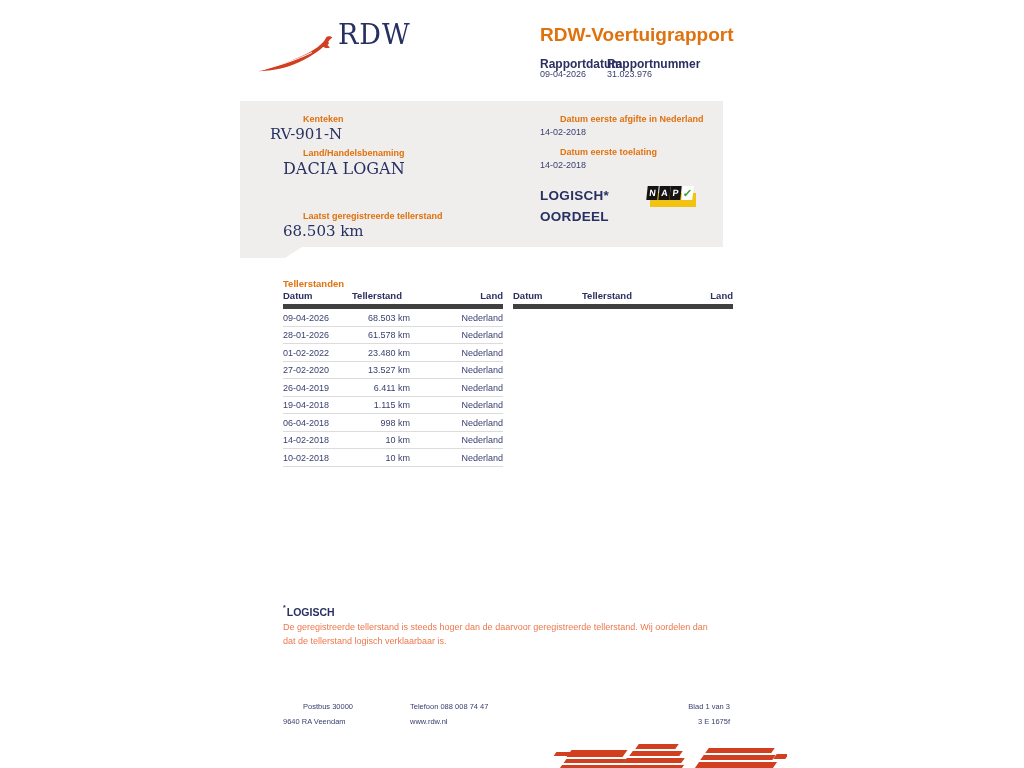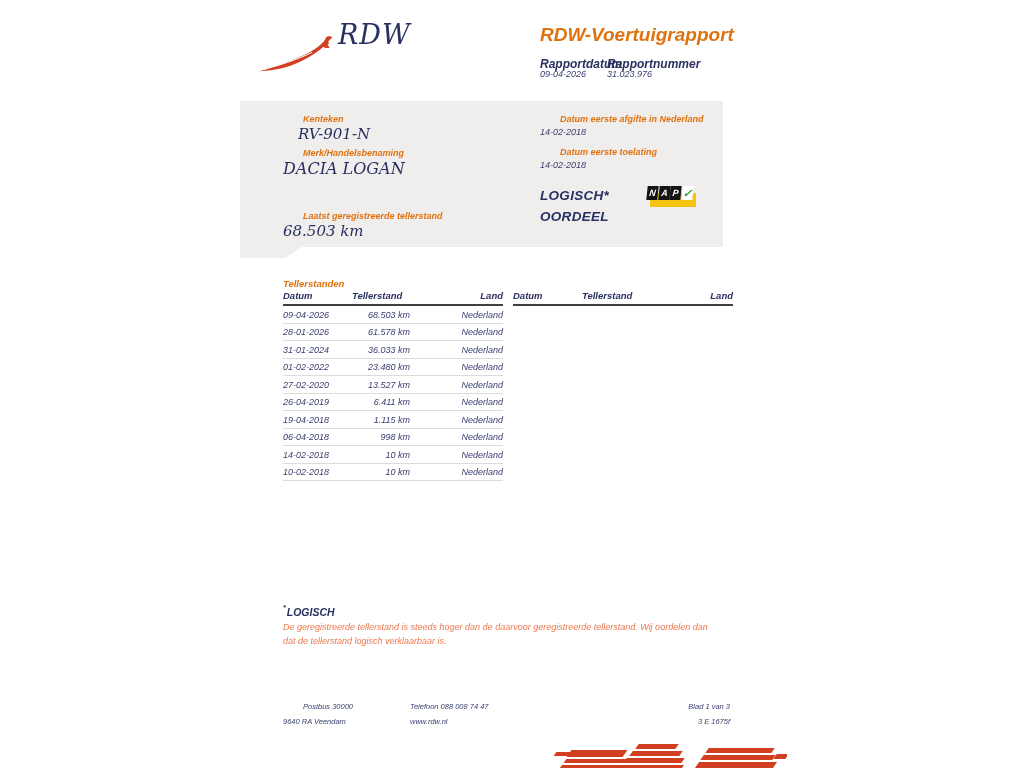--- a/index.html
+++ b/index.html
@@ -1,39 +1,39 @@
 <!DOCTYPE html>
 <html><head>
 <meta charset="utf-8">
 <style>
   * { margin:0; padding:0; box-sizing:border-box; }
   html,body { width:1024px; height:768px; background:#fff; overflow:hidden; }
   body { font-family:"Liberation Sans", sans-serif; color:#2b3060; position:relative; }
 
-  .abs { position:absolute;font-style:italic; }
+  .abs { position:absolute; }
 
   
   .bird-logo { left:256px; top:28px; width:78px; height:48px; }
   .wordmark { left:338px; top:19px; font-family:"DejaVu Serif", serif; font-size:27px;
               letter-spacing:1px; color:#273061; }
   .report-title { left:540px; top:24px; font-size:19px; font-weight:bold; color:#e0720e; }
   .meta-label { font-size:12px; font-weight:bold; color:#2b3060; }
   .meta-value { font-size:9px; color:#3a4070; }
   .meta-date-label { left:540px; top:57px; }
   .meta-date-value { left:540px; top:69px; }
   .meta-num-label  { left:607px; top:57px; }
   .meta-num-value  { left:607px; top:69px; }
 
   
   .vehicle-panel { left:240px; top:101px; width:483px; height:157px; background:#efeeed;
      clip-path: polygon(0 0, 483px 0, 483px 146px, 62px 146px, 45px 157px, 0 157px); }
   .field-label { font-size:9px; font-weight:bold; color:#e0720e;margin-left:20px; }
   .big-value { font-family:"DejaVu Serif", serif; color:#273061; }
   .p-kenteken-label { left:43px; top:13px; }
-  .p-kenteken       { left:58px; top:24px; font-size:15px; }
+  .p-kenteken       { left:30px; top:24px; font-size:15px; }
   .p-merk-label     { left:43px; top:47px; }
   .p-merk           { left:43px; top:58px; font-size:16px; }
   .p-odo-label      { left:43px; top:110px; }
   .p-odo            { left:43px; top:121px; font-size:15px; }
   .p-issue-label    { left:300px; top:13px; }
   .p-issue          { left:300px; top:26px; font-size:9px; }
   .p-toel-label     { left:300px; top:46px; }
   .p-toel           { left:300px; top:59px; font-size:9px; }
   .verdict { left:300px; top:85px; font-size:13.5px; font-weight:bold; color:#273061;
              line-height:1.55; letter-spacing:.3px; }
@@ -46,21 +46,21 @@
               transform:skewX(-6deg); }
   .nap-tile.t0 { left:0; }  .nap-tile.t1 { left:11.5px; } .nap-tile.t2 { left:23px; }
   .nap-tile.check { left:34.5px; background:#fff; color:#2fa12e; font-size:11px; }
 
   
   .section-title { left:283px; top:278px; font-size:9.5px; font-weight:bold; color:#e0720e; }
   .readings-table { border-collapse:collapse; width:220px; table-layout:fixed; }
   .tbl-left  { left:283px; top:290px; }
   .tbl-right { left:513px; top:290px; }
   .readings-table th { font-size:9.5px; font-weight:bold; color:#2b3060; text-align:left;
-                       padding:0 0 3px 0; border-bottom:2px solid #404040; }
+                       padding:0 0 3px 0; border-bottom:5px solid #404040; }
   .readings-table th.c2 { width:58px; }
   .readings-table th.c1 { width:69px; }
   .readings-table th.c3 { text-align:right; }
   .readings-table td { font-size:9px; color:#3a4070; padding:3.5px 0 3px 0;
                        border-bottom:1px solid #dcdcdc; }
   .readings-table td:nth-child(2) { text-align:right; }
   .readings-table td:nth-child(3) { text-align:right; }
 
   
   .footnote-title { left:283px; top:604px; font-size:10.5px; font-weight:bold; color:#273061; }
@@ -94,21 +94,21 @@
 <div class="abs report-title">RDW-Voertuigrapport</div>
 <div class="abs meta-label meta-date-label">Rapportdatum</div>
 <div class="abs meta-value meta-date-value">09-04-2026</div>
 <div class="abs meta-label meta-num-label">Rapportnummer</div>
 <div class="abs meta-value meta-num-value">31.023.976</div>
 
 <div class="abs vehicle-panel">
   <div class="abs field-label p-kenteken-label">Kenteken</div>
   <div class="abs big-value p-kenteken">RV-901-N</div>
 
-  <div class="abs field-label p-merk-label">Merk/Handelsbenaming</div>
+  <div class="abs field-label p-merk-label">Land/Handelsbenaming</div>
   <div class="abs big-value p-merk">DACIA LOGAN</div>
 
   <div class="abs field-label p-odo-label">Laatst geregistreerde tellerstand</div>
   <div class="abs big-value p-odo">68.503 km</div>
 
   <div class="abs field-label p-issue-label">Datum eerste afgifte in Nederland</div>
   <div class="abs meta-value p-issue">14-02-2018</div>
 
   <div class="abs field-label p-toel-label">Datum eerste toelating</div>
   <div class="abs meta-value p-toel">14-02-2018</div>
@@ -139,25 +139,20 @@
   </thead>
   <tbody>
       <tr>
         <td>09-04-2026</td>
         <td>68.503 km</td>
         <td>Nederland</td>
       </tr>
       <tr>
         <td>28-01-2026</td>
         <td>61.578 km</td>
-        <td>Nederland</td>
-      </tr>
-      <tr>
-        <td>31-01-2024</td>
-        <td>36.033 km</td>
         <td>Nederland</td>
       </tr>
       <tr>
         <td>01-02-2022</td>
         <td>23.480 km</td>
         <td>Nederland</td>
       </tr>
       <tr>
         <td>27-02-2020</td>
         <td>13.527 km</td>

